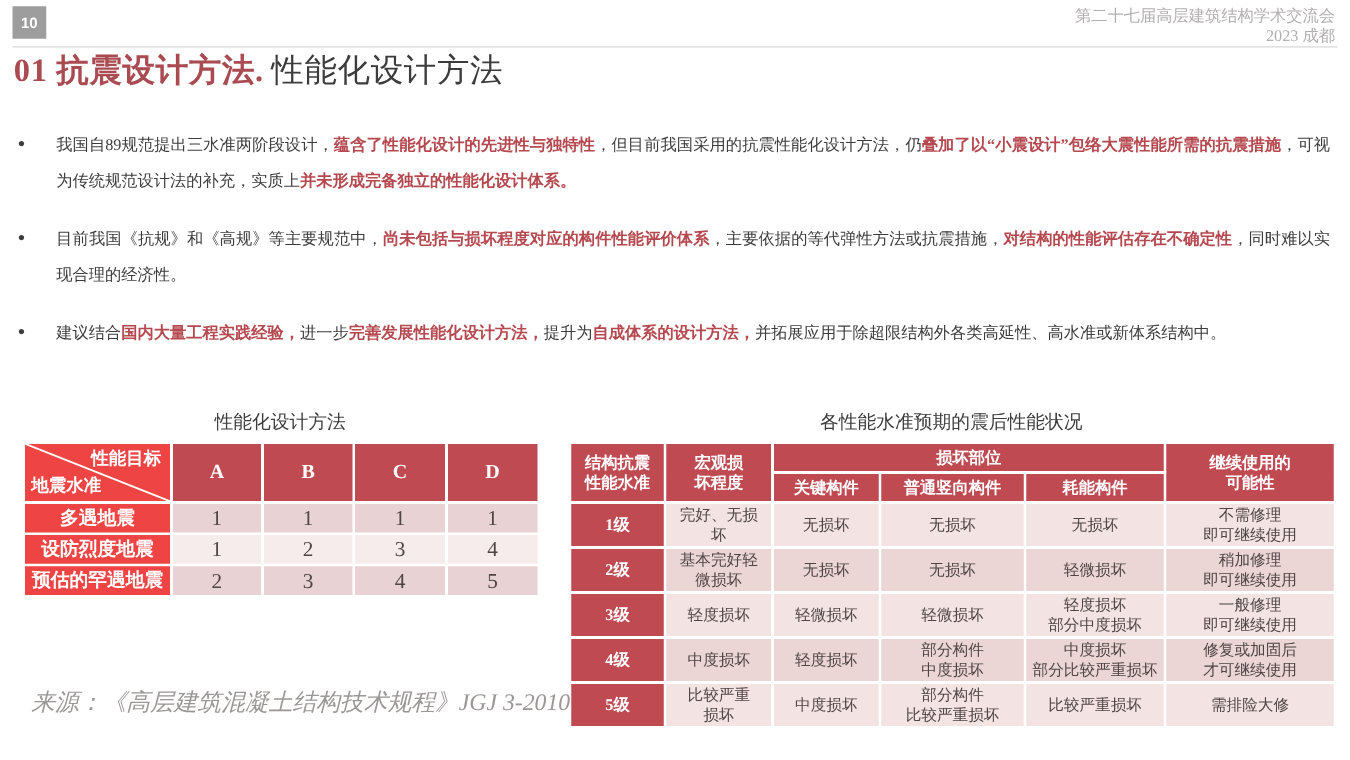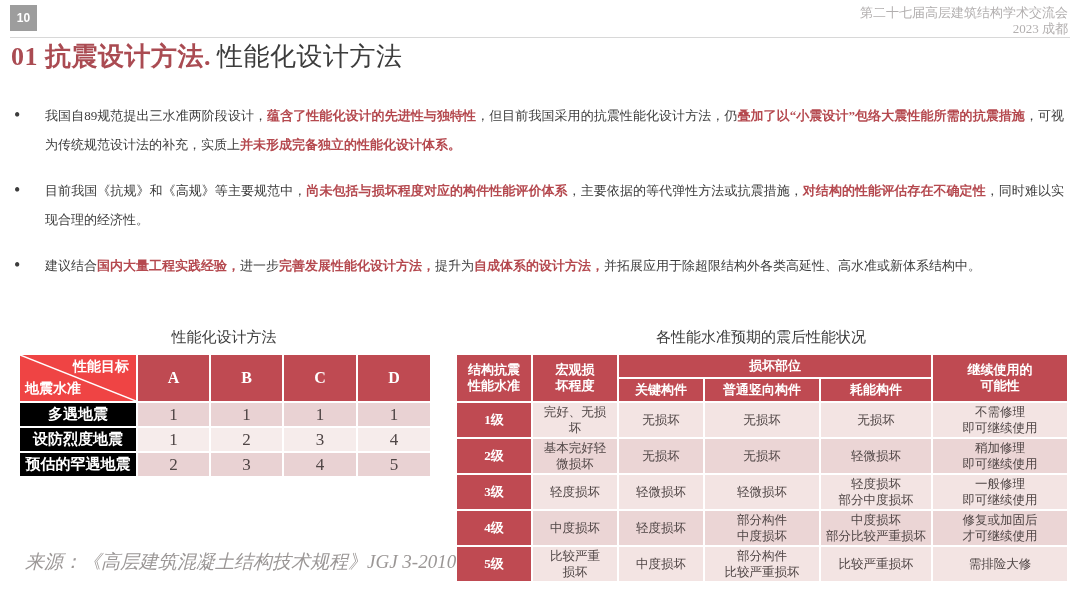--- a/index.html
+++ b/index.html
@@ -31,21 +31,21 @@
   .tbl-title { text-align:center; font-size:15px; color:#3c3c3c; margin-bottom:6px; }
   table { border-collapse:collapse; table-layout:fixed; }
   th,td { border:2px solid #fff; overflow:hidden; }
 
   
   .left-col { width:412px; }
   .lt { width:412px; }
   .lt th.hd { background:#bf4a52; color:#fff; font-size:16px; font-weight:bold; text-align:center; }
   .lt thead tr { height:48px; }
   .lt tbody tr { height:25px; }
-  .lt th.rowlab { background:#000000; color:#fff; font-size:15px; font-weight:bold; text-align:center;margin-left:24px; }
+  .lt th.rowlab { background:#ef4444; color:#fff; font-size:15px; font-weight:bold; text-align:center;margin-left:24px; }
   .lt td { text-align:center; font-size:17px; color:#4f4545; }
   .lt tr.dark td { background:#e9d2d3; }
   .lt tr.light td { background:#f6eceb; }
   .diag { background:#ef4444; position:relative; padding:0;text-align:center; }
   .diag svg { position:absolute; inset:0; width:100%; height:100%; }
   .diag .dt { position:absolute; top:3px; right:7px; color:#fff; font-size:14px; font-weight:bold; }
   .diag .db { position:absolute; bottom:3px; left:5px; color:#fff; font-size:14px; font-weight:bold;margin-top:19px; }
 
   
   .right-col { margin-left:25px; width:612px; }

